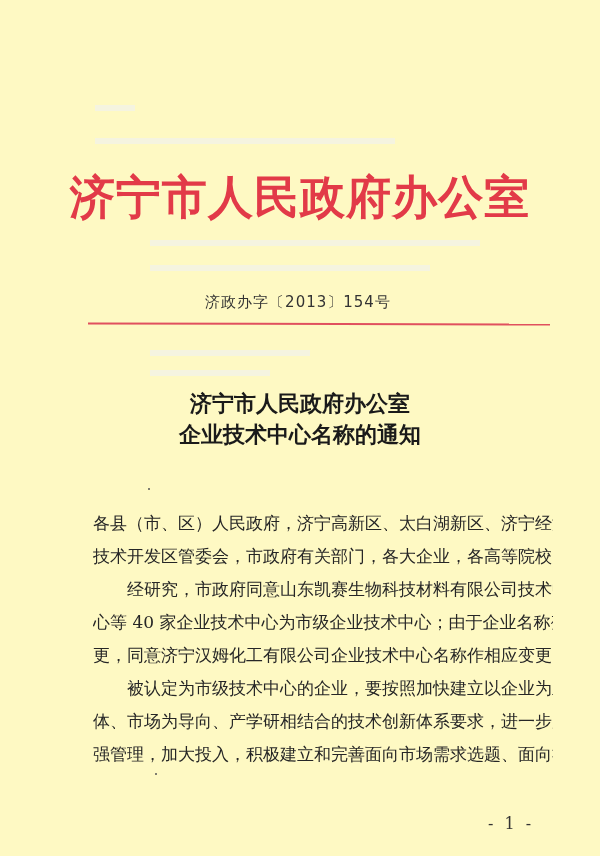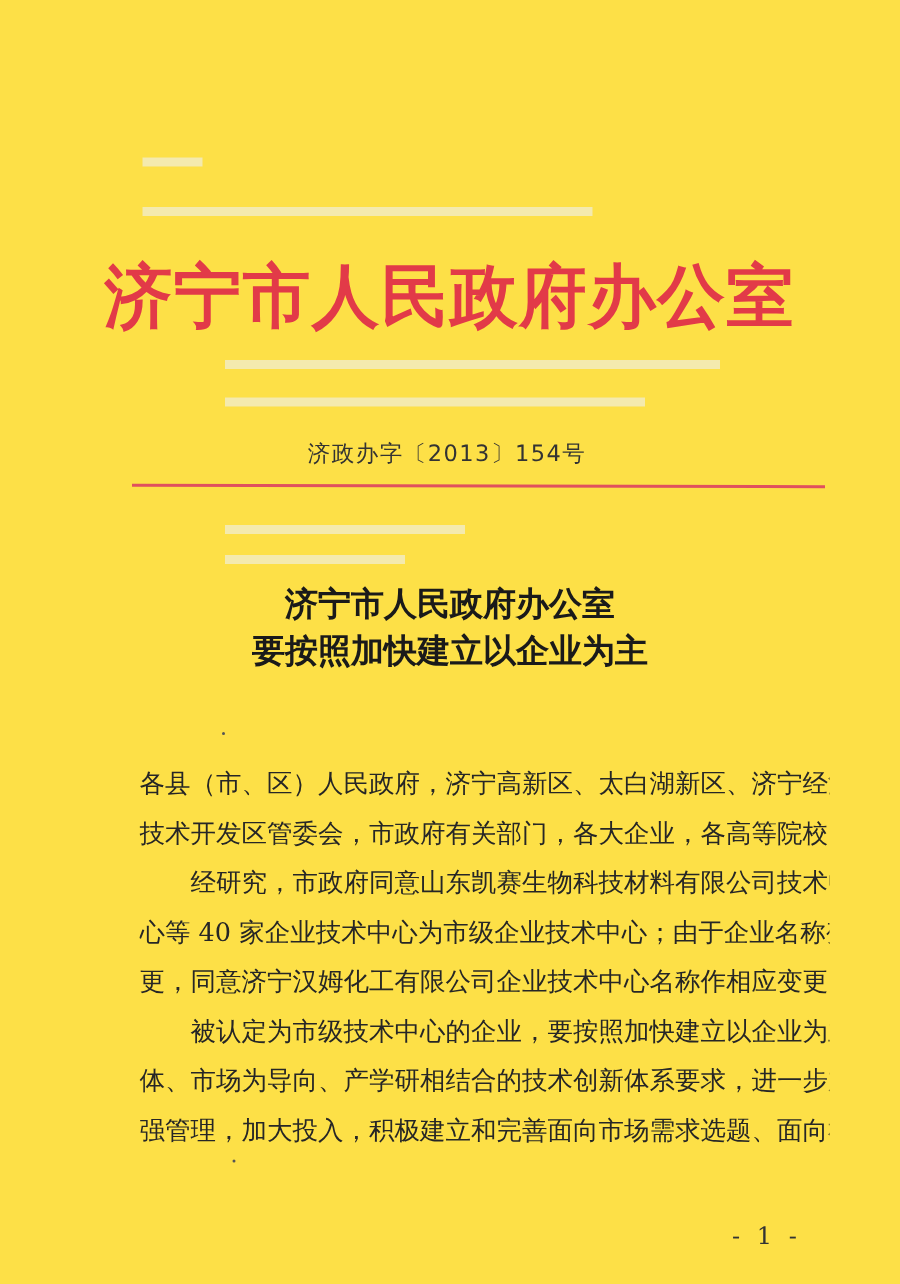--- a/index.html
+++ b/index.html
@@ -13,21 +13,21 @@
       position: relative;
       overflow: hidden;
       background: #fdfdfe;
       font-family: "DejaVu Serif", "Liberation Serif", serif;
       color: #1e1e1e;
     }
     .page {
       position: absolute;
       left: 0; top: 0;
       width: 600px; height: 856px;
-      background: #fde047;
+      background: #fef9c3;
     }
     .issuer-header {
       position: absolute;
       left: 0;
       width: 600px;
       top: 160px;
       text-align: center;
       color: #e23a48;
       font-family: "DejaVu Serif", "Liberation Serif", serif;
       font-weight: bold;
@@ -127,21 +127,21 @@
   <div class="ghost" style="left:150px;top:370px;width:120px;"></div>
 
   <div class="issuer-header">济宁市人民政府办公室</div>
 
   <div class="doc-number">济政办字〔2013〕154号</div>
 
   <div class="red-rule"></div>
 
   <div class="notice-title">
     <div>济宁市人民政府办公室</div>
-    <div>要按照加快建立以企业为主</div>
+    <div>企业技术中心名称的通知</div>
   </div>
 
   <span class="speck" style="left:148px;top:488px;"></span>
   <span class="speck" style="left:155px;top:773px;"></span>
 
   <div class="body-text">
     <span class="line">各县（市、区）人民政府，济宁高新区、太白湖新区、济宁经济</span>
     <span class="line">技术开发区管委会，市政府有关部门，各大企业，各高等院校：</span>
     <span class="line indent">经研究，市政府同意山东凯赛生物科技材料有限公司技术中</span>
     <span class="line">心等 40 家企业技术中心为市级企业技术中心；由于企业名称变</span>

